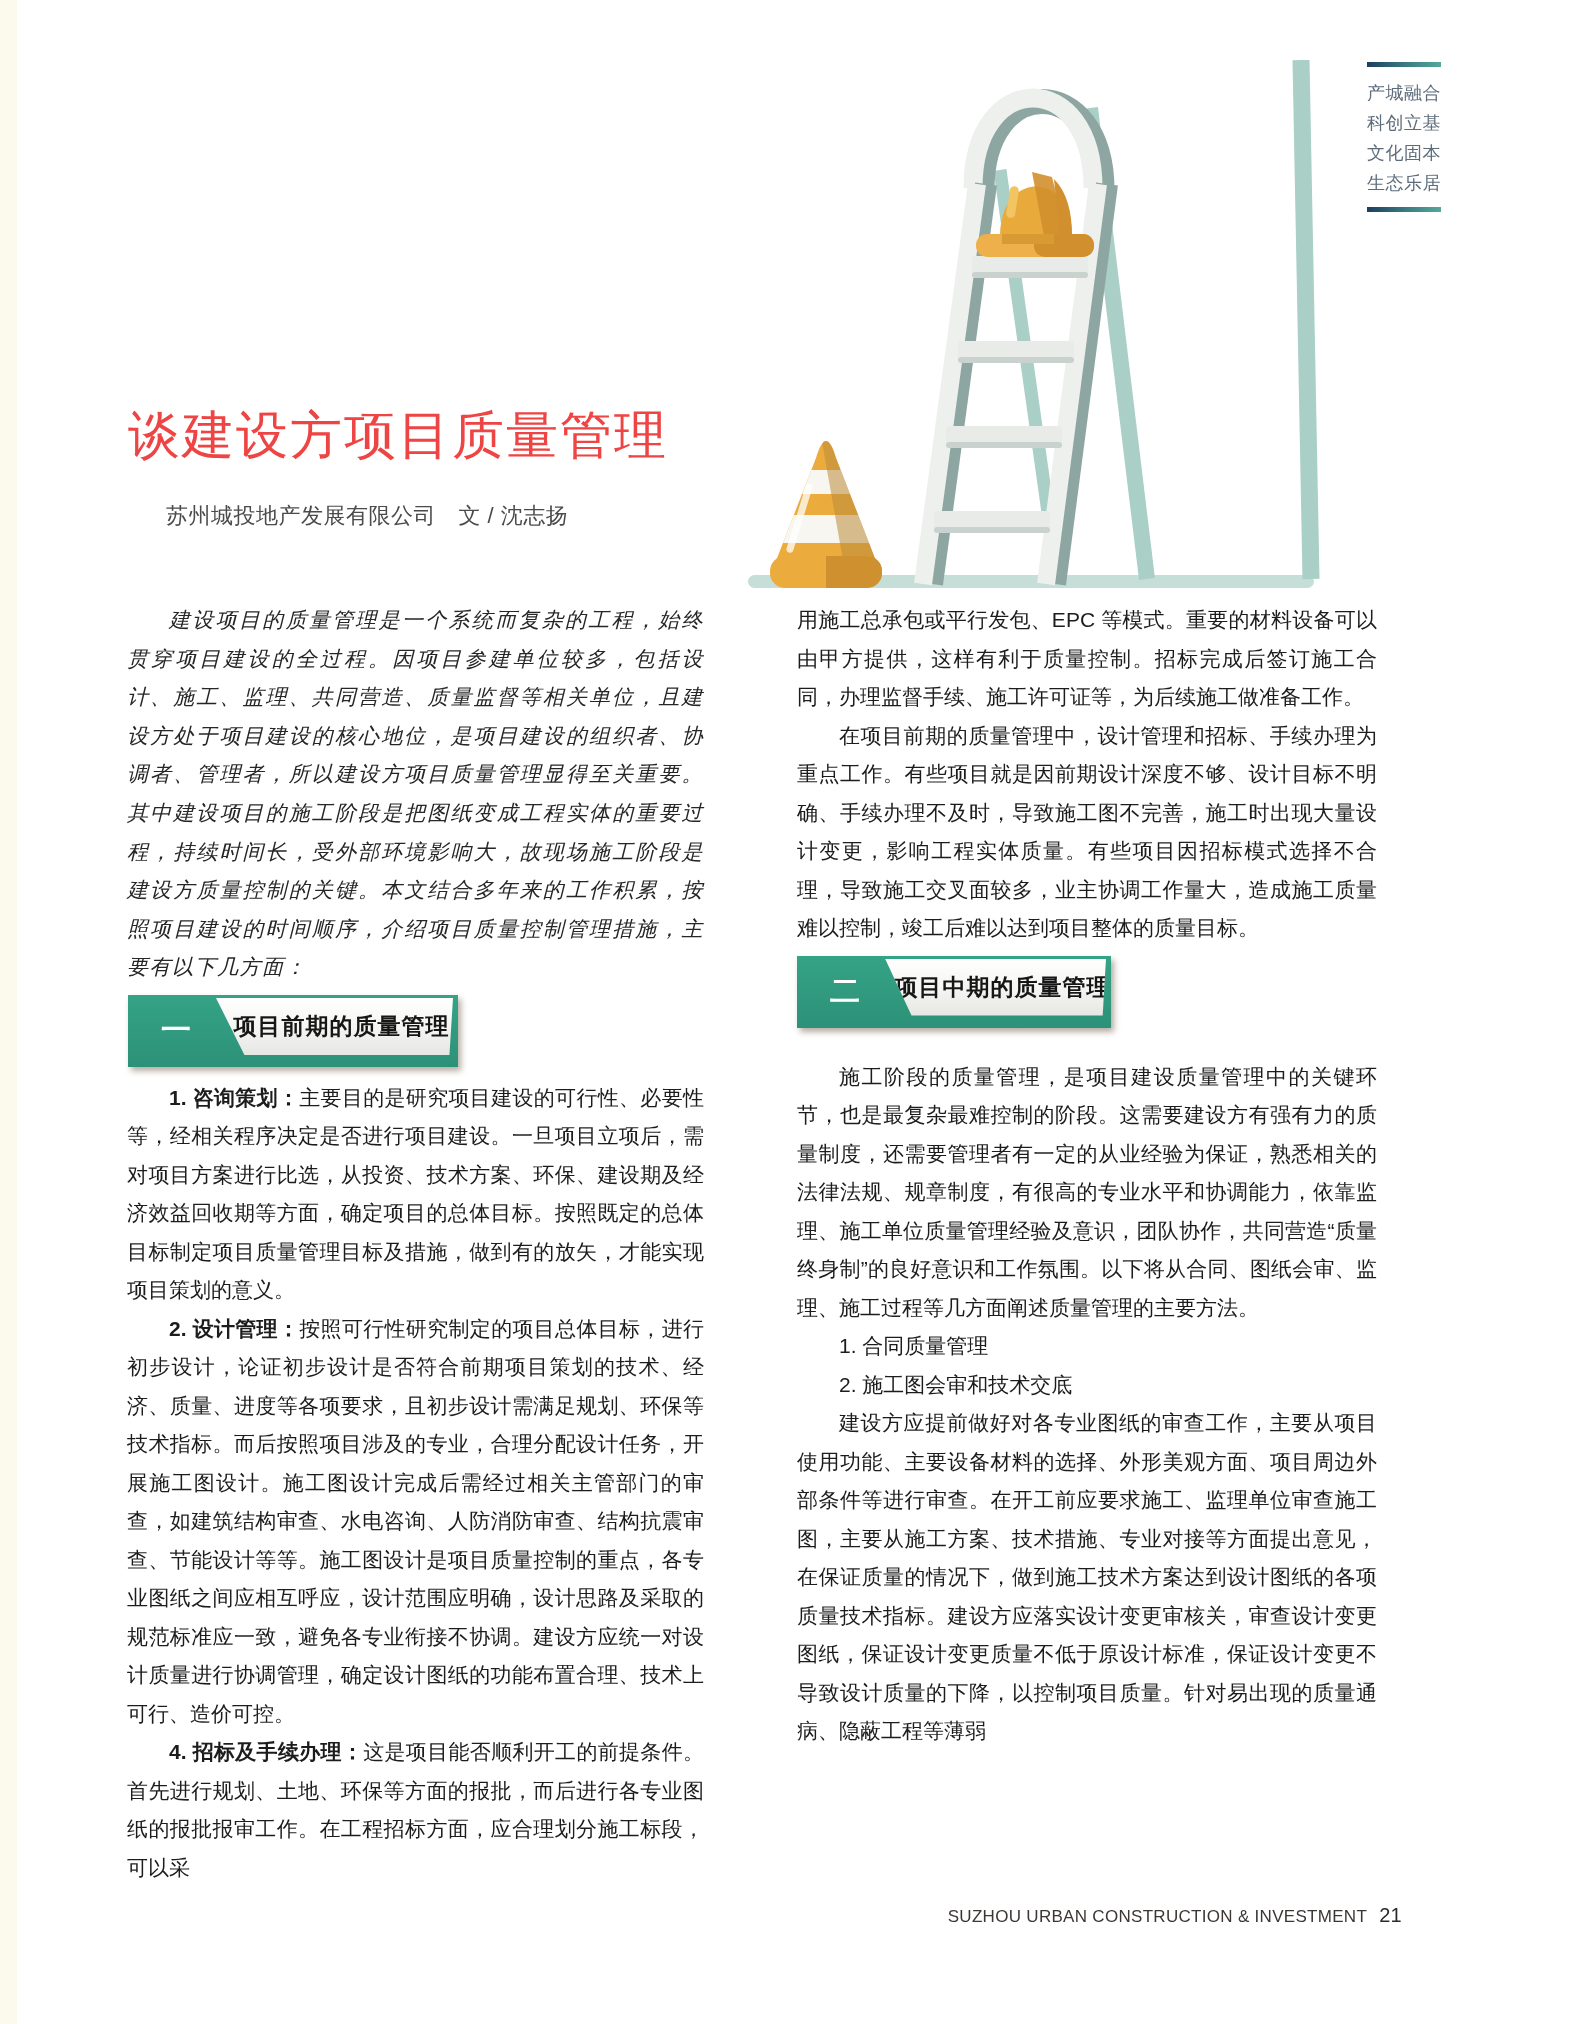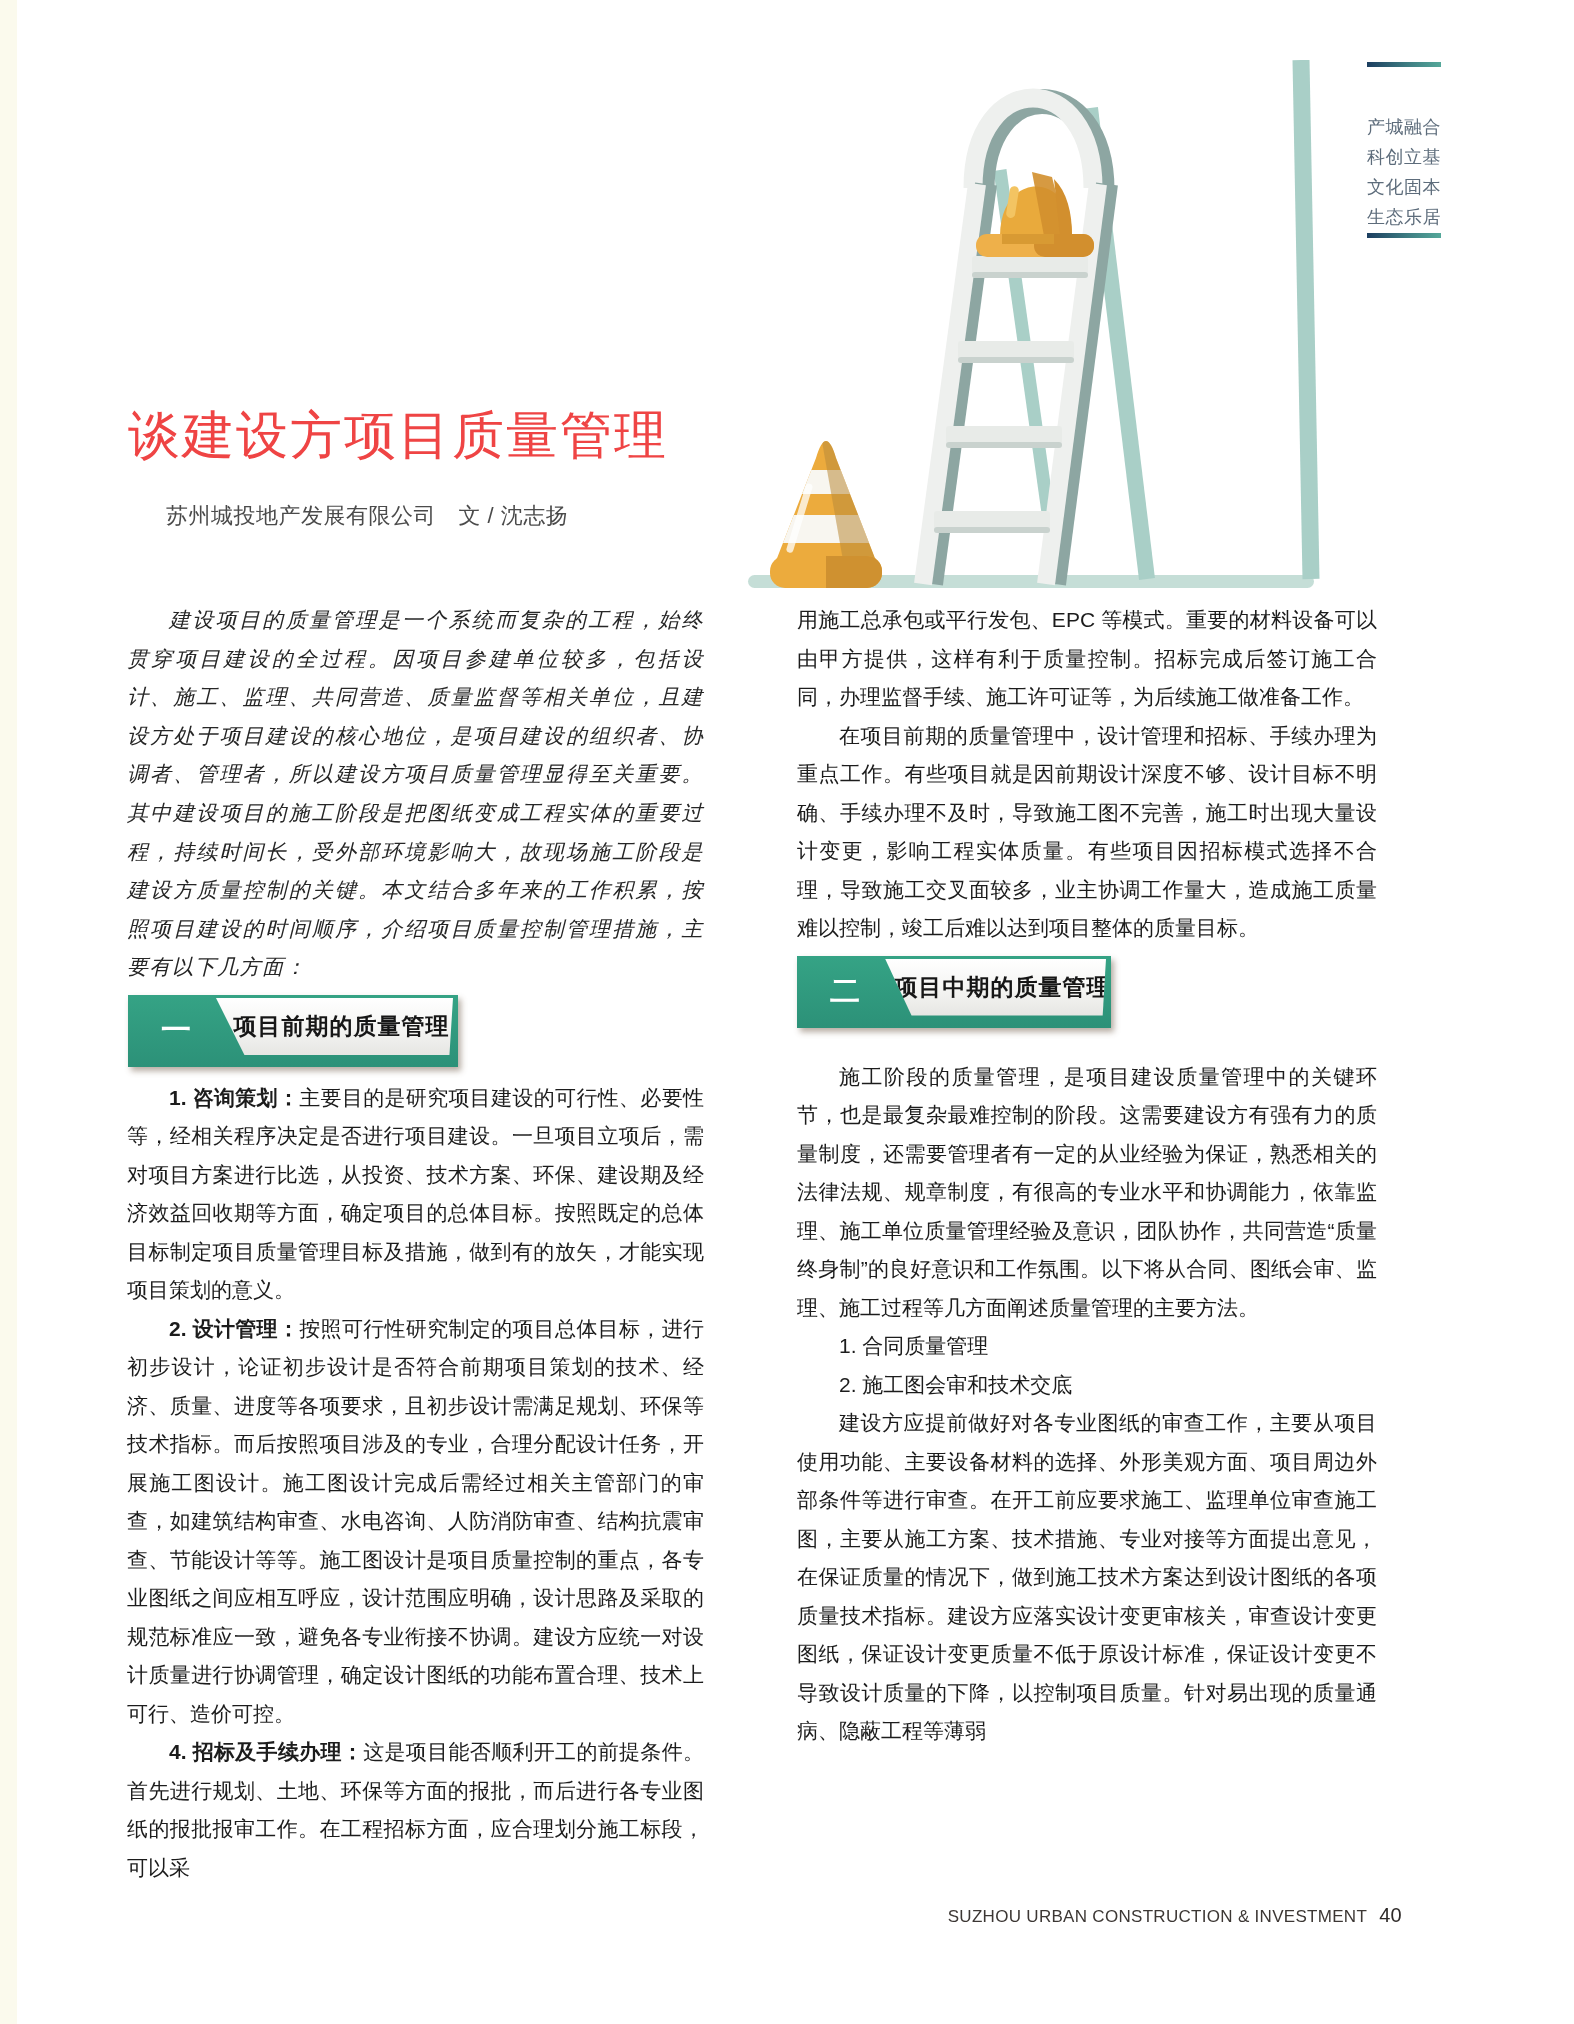--- a/index.html
+++ b/index.html
@@ -7,21 +7,21 @@
     width:1574px;height:2024px;position:relative;overflow:hidden;
     background:#ffffff;
     font-family:"Liberation Sans","DejaVu Sans",sans-serif;
     color:#1c1c1c;
   }
   .gutter-strip{position:absolute;left:0;top:0;width:17px;height:2024px;background:#fbfaed;}
 
   
   .slogan{position:absolute;left:1367px;top:62px;width:74px;}
   .slogan-bar{height:5px;background:linear-gradient(90deg,#1c3e60 0%,#3d7d82 55%,#55a89a 100%);}
-  .slogan-lines{padding:11px 0 1px 0;margin-top:34px;}
+  .slogan-lines{padding:11px 0 9px 0;}
   .slogan-line{font-size:18px;line-height:30px;color:#5d6c7b;letter-spacing:0.5px;text-align:center;}
 
   
   .title{position:absolute;left:128px;top:366px;font-size:52px;font-weight:500;color:#ef4444;letter-spacing:2px;white-space:nowrap;}
   .byline{position:absolute;left:130px;top:501px;font-size:22px;color:#4b4b4b;letter-spacing:0.5px;white-space:nowrap;margin-left:36px;}
 
   
   .col{position:absolute;top:601px;}
   .col-left{left:127px;width:577px;}
   .col-right{left:797px;width:580px;}
@@ -153,14 +153,14 @@
       </span>
   </div>
 
   <p class="body">施工阶段的质量管理，是项目建设质量管理中的关键环节，也是最复杂最难控制的阶段。这需要建设方有强有力的质量制度，还需要管理者有一定的从业经验为保证，熟悉相关的法律法规、规章制度，有很高的专业水平和协调能力，依靠监理、施工单位质量管理经验及意识，团队协作，共同营造“质量终身制”的良好意识和工作氛围。以下将从合同、图纸会审、监理、施工过程等几方面阐述质量管理的主要方法。</p>
   <p class="body">1. 合同质量管理</p>
   <p class="body">2. 施工图会审和技术交底</p>
   <p class="body">建设方应提前做好对各专业图纸的审查工作，主要从项目使用功能、主要设备材料的选择、外形美观方面、项目周边外部条件等进行审查。在开工前应要求施工、监理单位审查施工图，主要从施工方案、技术措施、专业对接等方面提出意见，在保证质量的情况下，做到施工技术方案达到设计图纸的各项质量技术指标。建设方应落实设计变更审核关，审查设计变更图纸，保证设计变更质量不低于原设计标准，保证设计变更不导致设计质量的下降，以控制项目质量。针对易出现的质量通病、隐蔽工程等薄弱</p>
 </div>
 
 <div class="footer">
-  <span>SUZHOU URBAN CONSTRUCTION &amp; INVESTMENT</span><span class="page-num">40</span>
+  <span>SUZHOU URBAN CONSTRUCTION &amp; INVESTMENT</span><span class="page-num">21</span>
 </div>
 
 </body></html>

